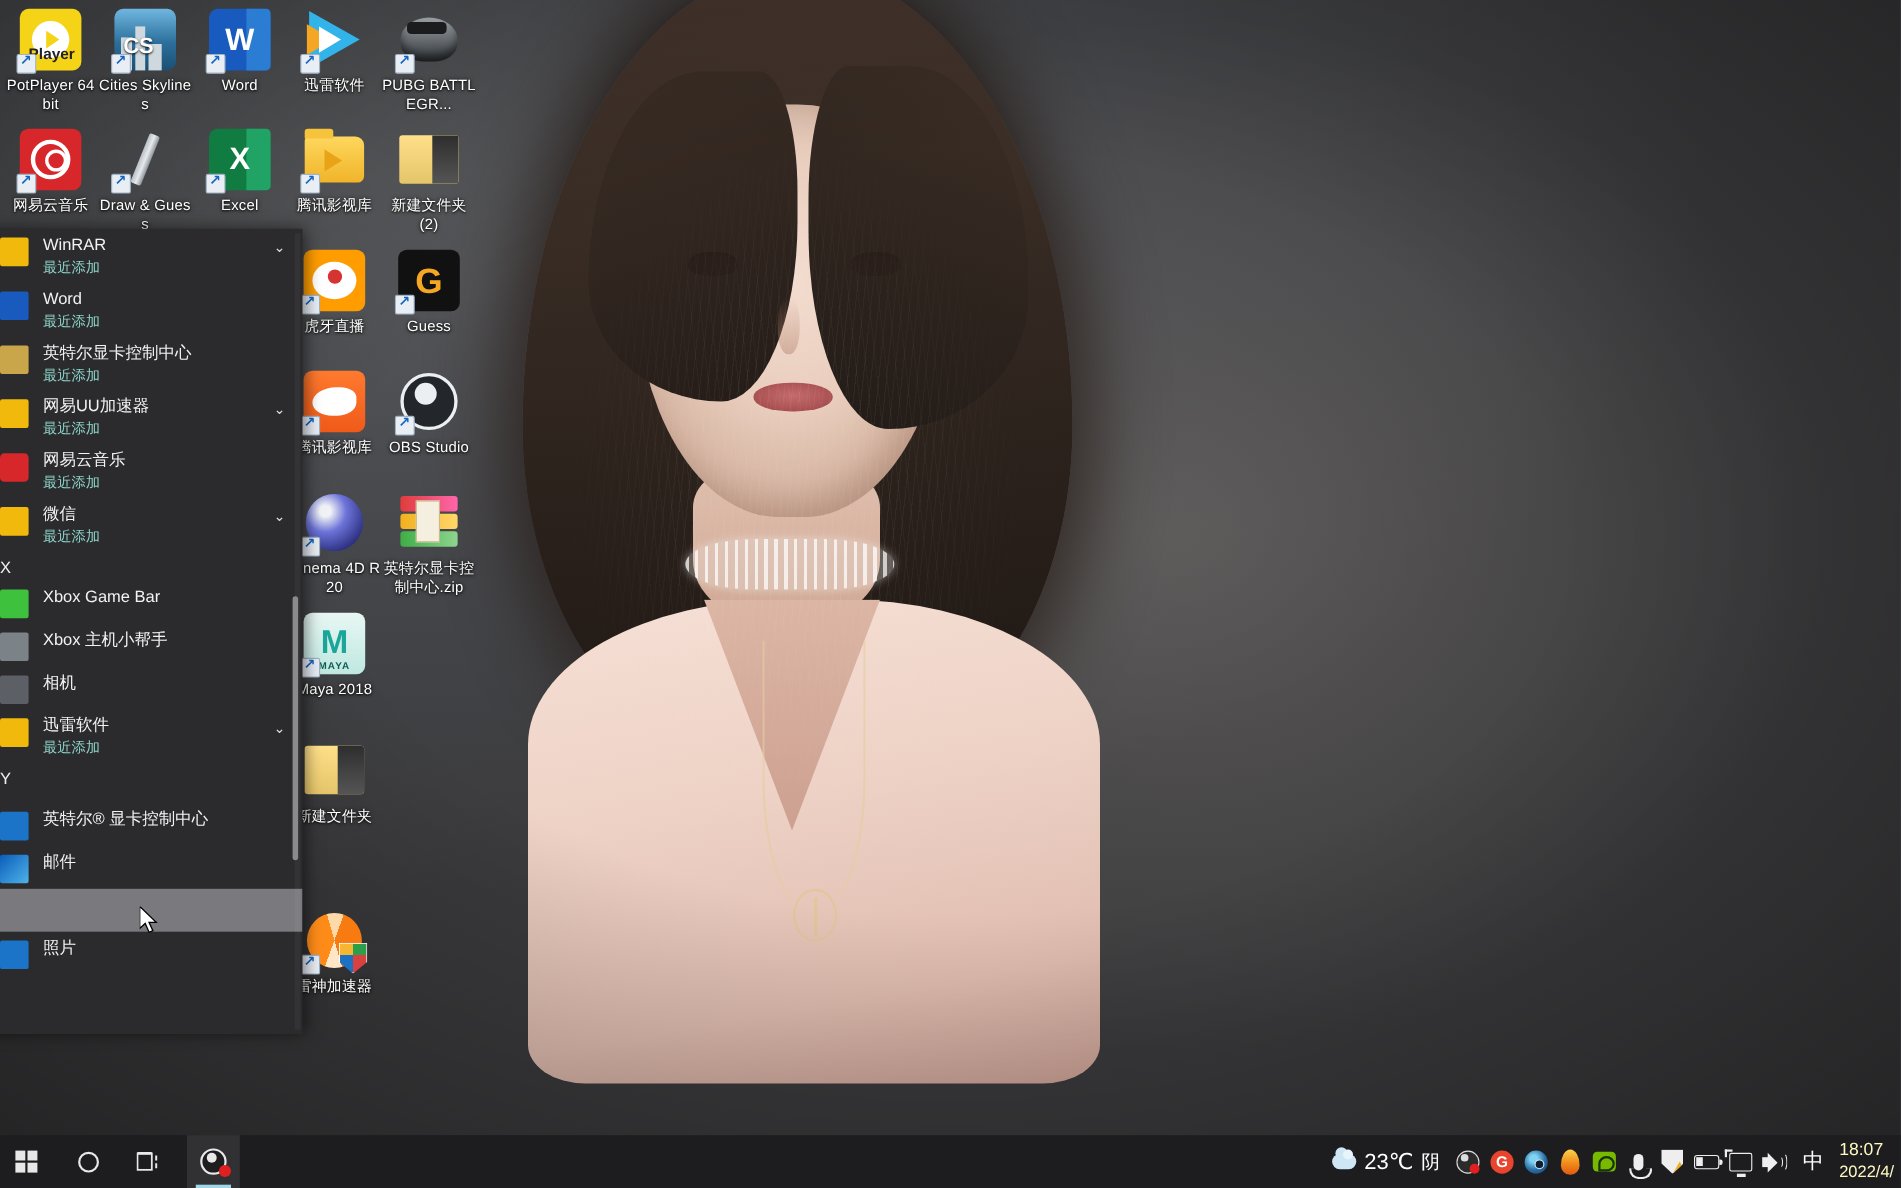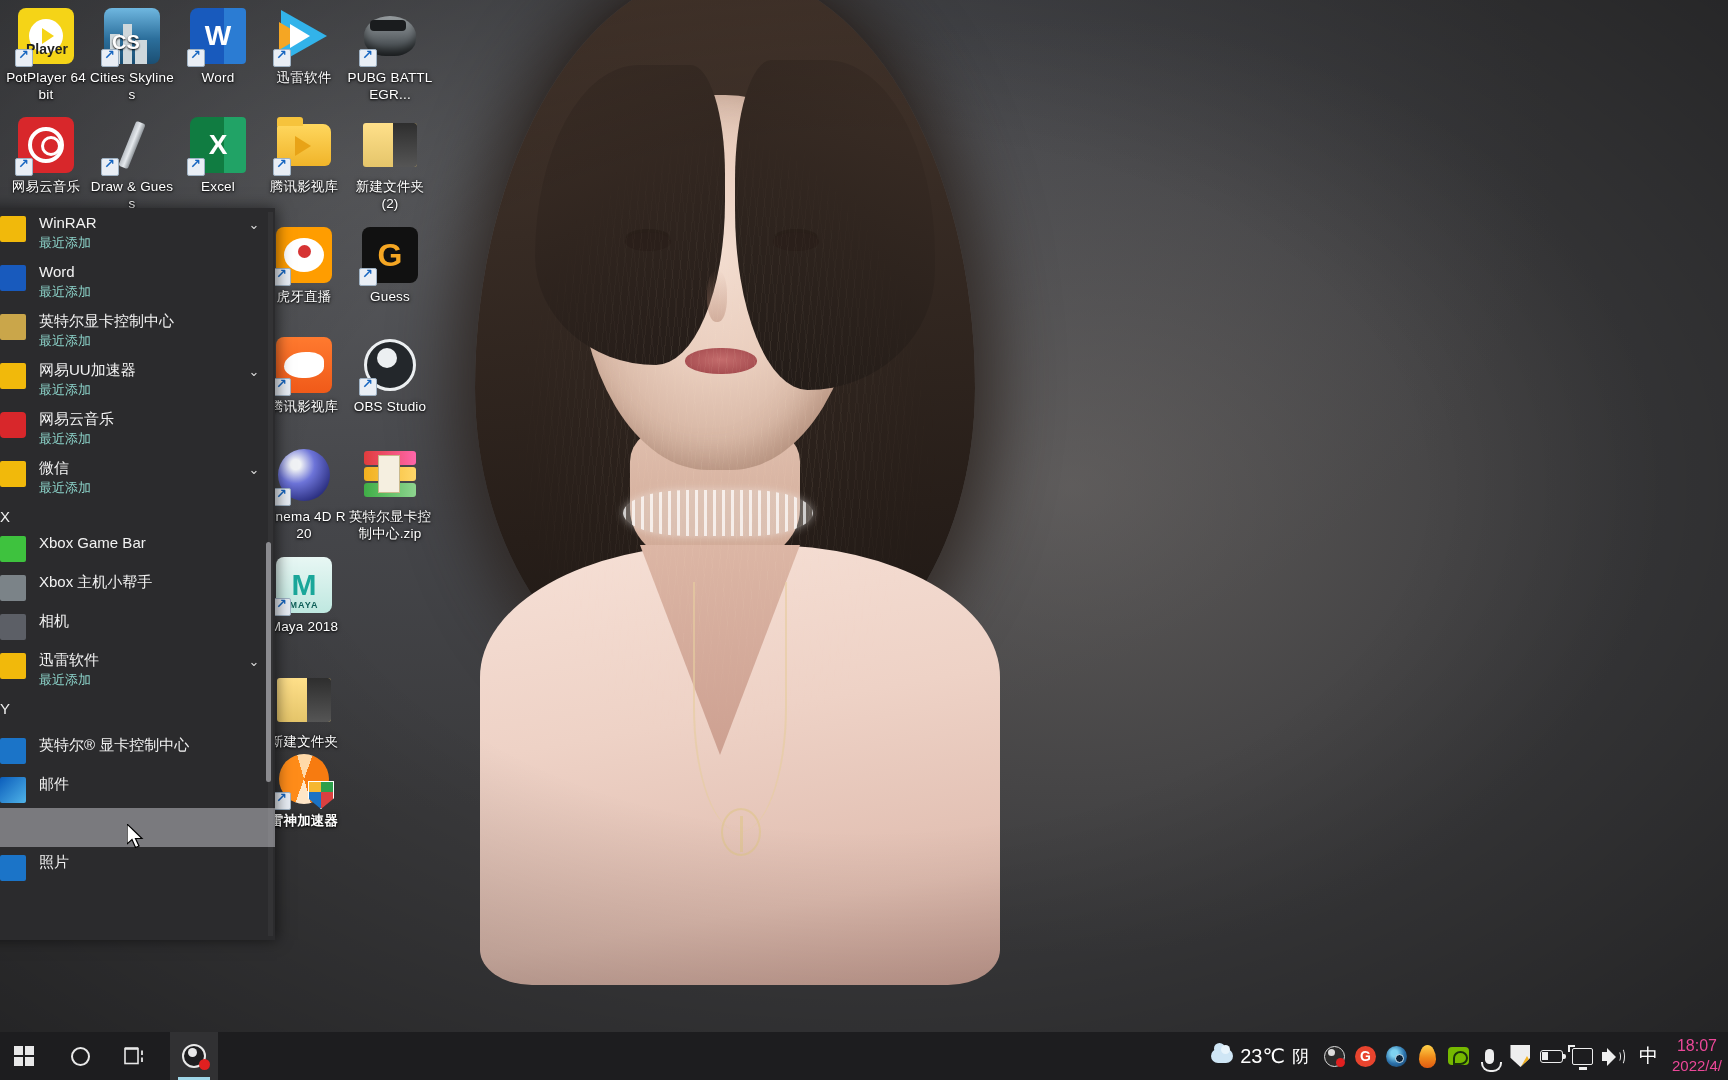--- a/index.html
+++ b/index.html
@@ -261,21 +261,21 @@
   .t-disp { width:21px;height:17px;border:1.9px solid #eee;border-radius:2px; position:relative; }
   .t-disp:after{content:"";position:absolute;left:6px;bottom:-6px;width:8px;height:2.5px;background:#eee;}
   .t-disp .ul { position:absolute; left:-5px; top:-4px; width:7px; height:7px; border-left:2px solid #eee; border-top:2px solid #eee; }
   .t-vol { position:relative; width:23px; height:19px; }
   .t-vol .spk { position:absolute; left:0; top:5px; width:8px;height:9px;background:#eee; }
   .t-vol .spk:after { content:""; position:absolute; left:5px; top:-4px; border-left:9px solid #eee; border-top:9px solid transparent; border-bottom:9px solid transparent; }
   .t-vol .w1, .t-vol .w2 { position:absolute; border:1.8px solid #eee; border-radius:50%; border-left-color:transparent; border-bottom-color:transparent; border-top-color:transparent; }
   .t-vol .w1 { left:13px; top:4px; width:6px;height:11px; }
   .t-vol .w2 { left:16px; top:1px; width:7px;height:17px; }
   .tray-ime { color:#fff; font-size:19px; padding:0 10px; }
-  .tray-clock { color:#ec4899; text-align:center; line-height:20px; padding:0 6px 0 4px; }
+  .tray-clock { color:#fef9c3; text-align:left; line-height:20px; padding:0 6px 0 4px; }
   .tray-clock .t1 { font-size:16px; }
   .tray-clock .t2 { font-size:15px; }
 
   
   #cursor { position:absolute; left:127px; top:824px; z-index:20; }
 </style>
 </head>
 <body>
 
 <div id="wallpaper">
@@ -452,21 +452,21 @@
     <div class="label">Maya 2018</div>
   </div>
 
   <div class="dicon" style="left:260px;top:672px;">
     <div class="glyph ic-newfolder">
       <div class="nf"></div>
     </div>
     <div class="label">新建文件夹</div>
   </div>
 
-  <div class="dicon" style="left:260px;top:751px;font-weight:bold;">
+  <div class="dicon" style="left:260px;top:827px;">
     <div class="glyph ic-leishen">
       <div class="ball"></div>
         <div class="shield"></div>
       <div class="shortcut-arrow"></div>
     </div>
     <div class="label">雷神加速器</div>
   </div>
 
 </div>
 

